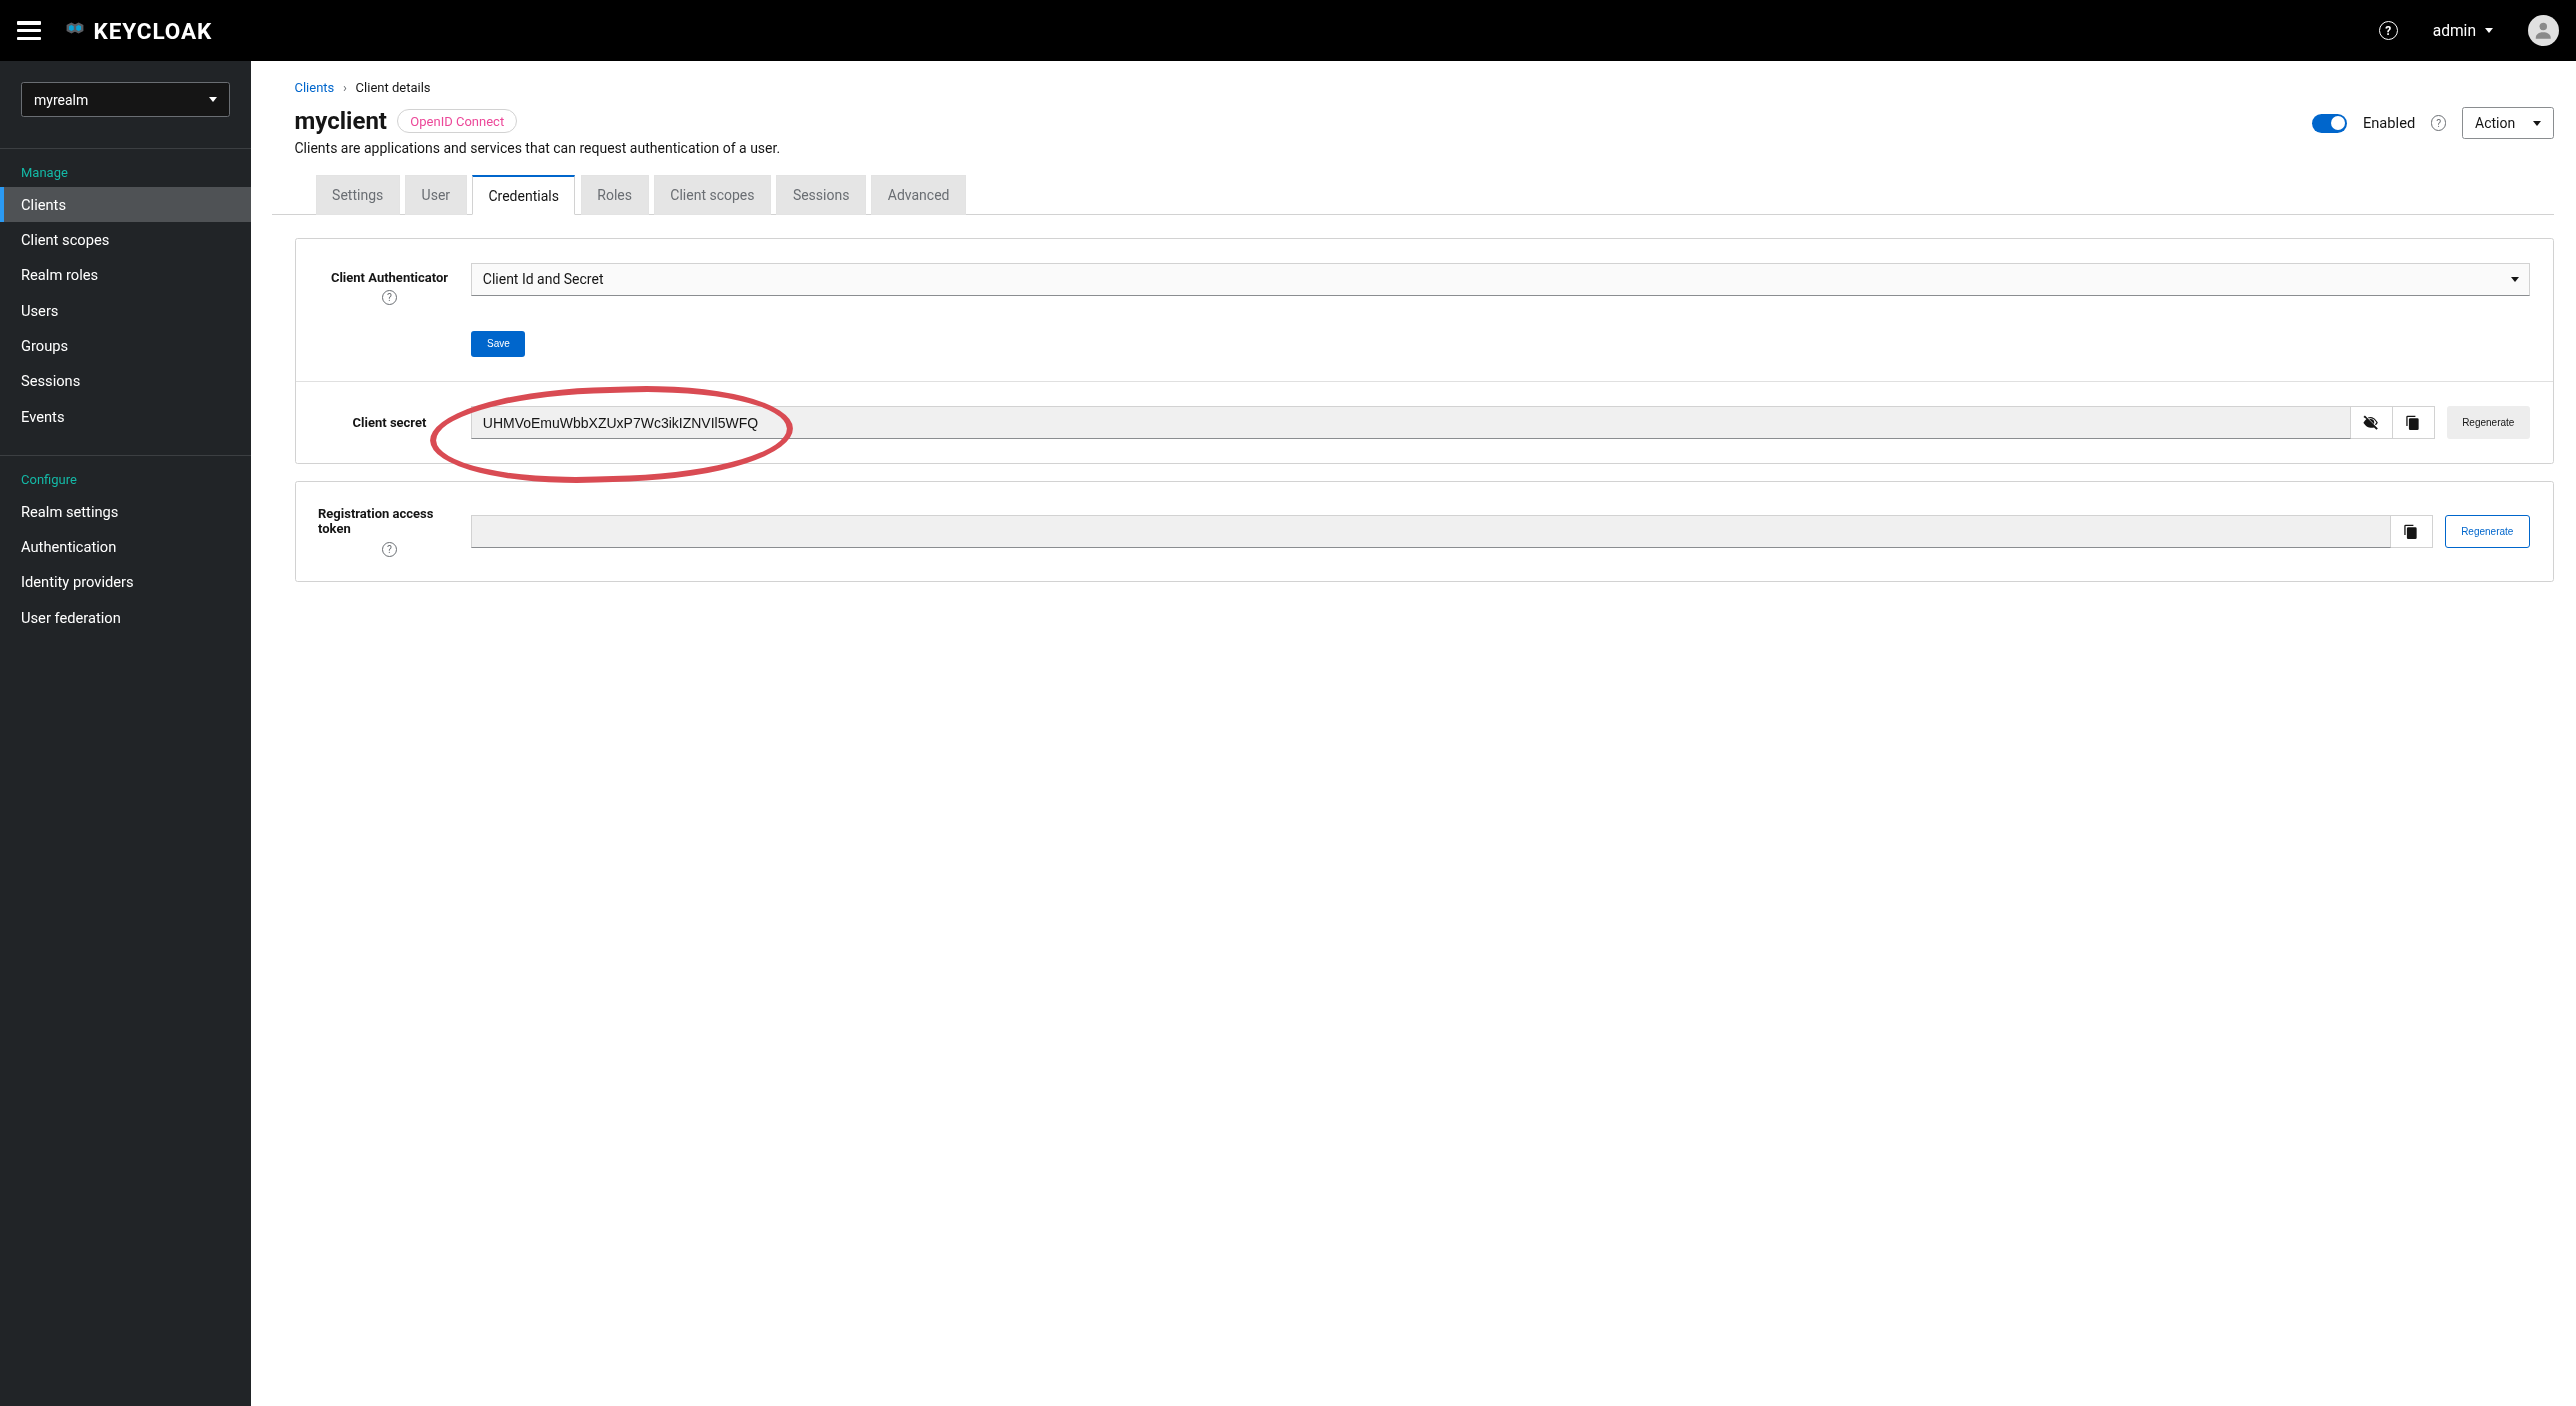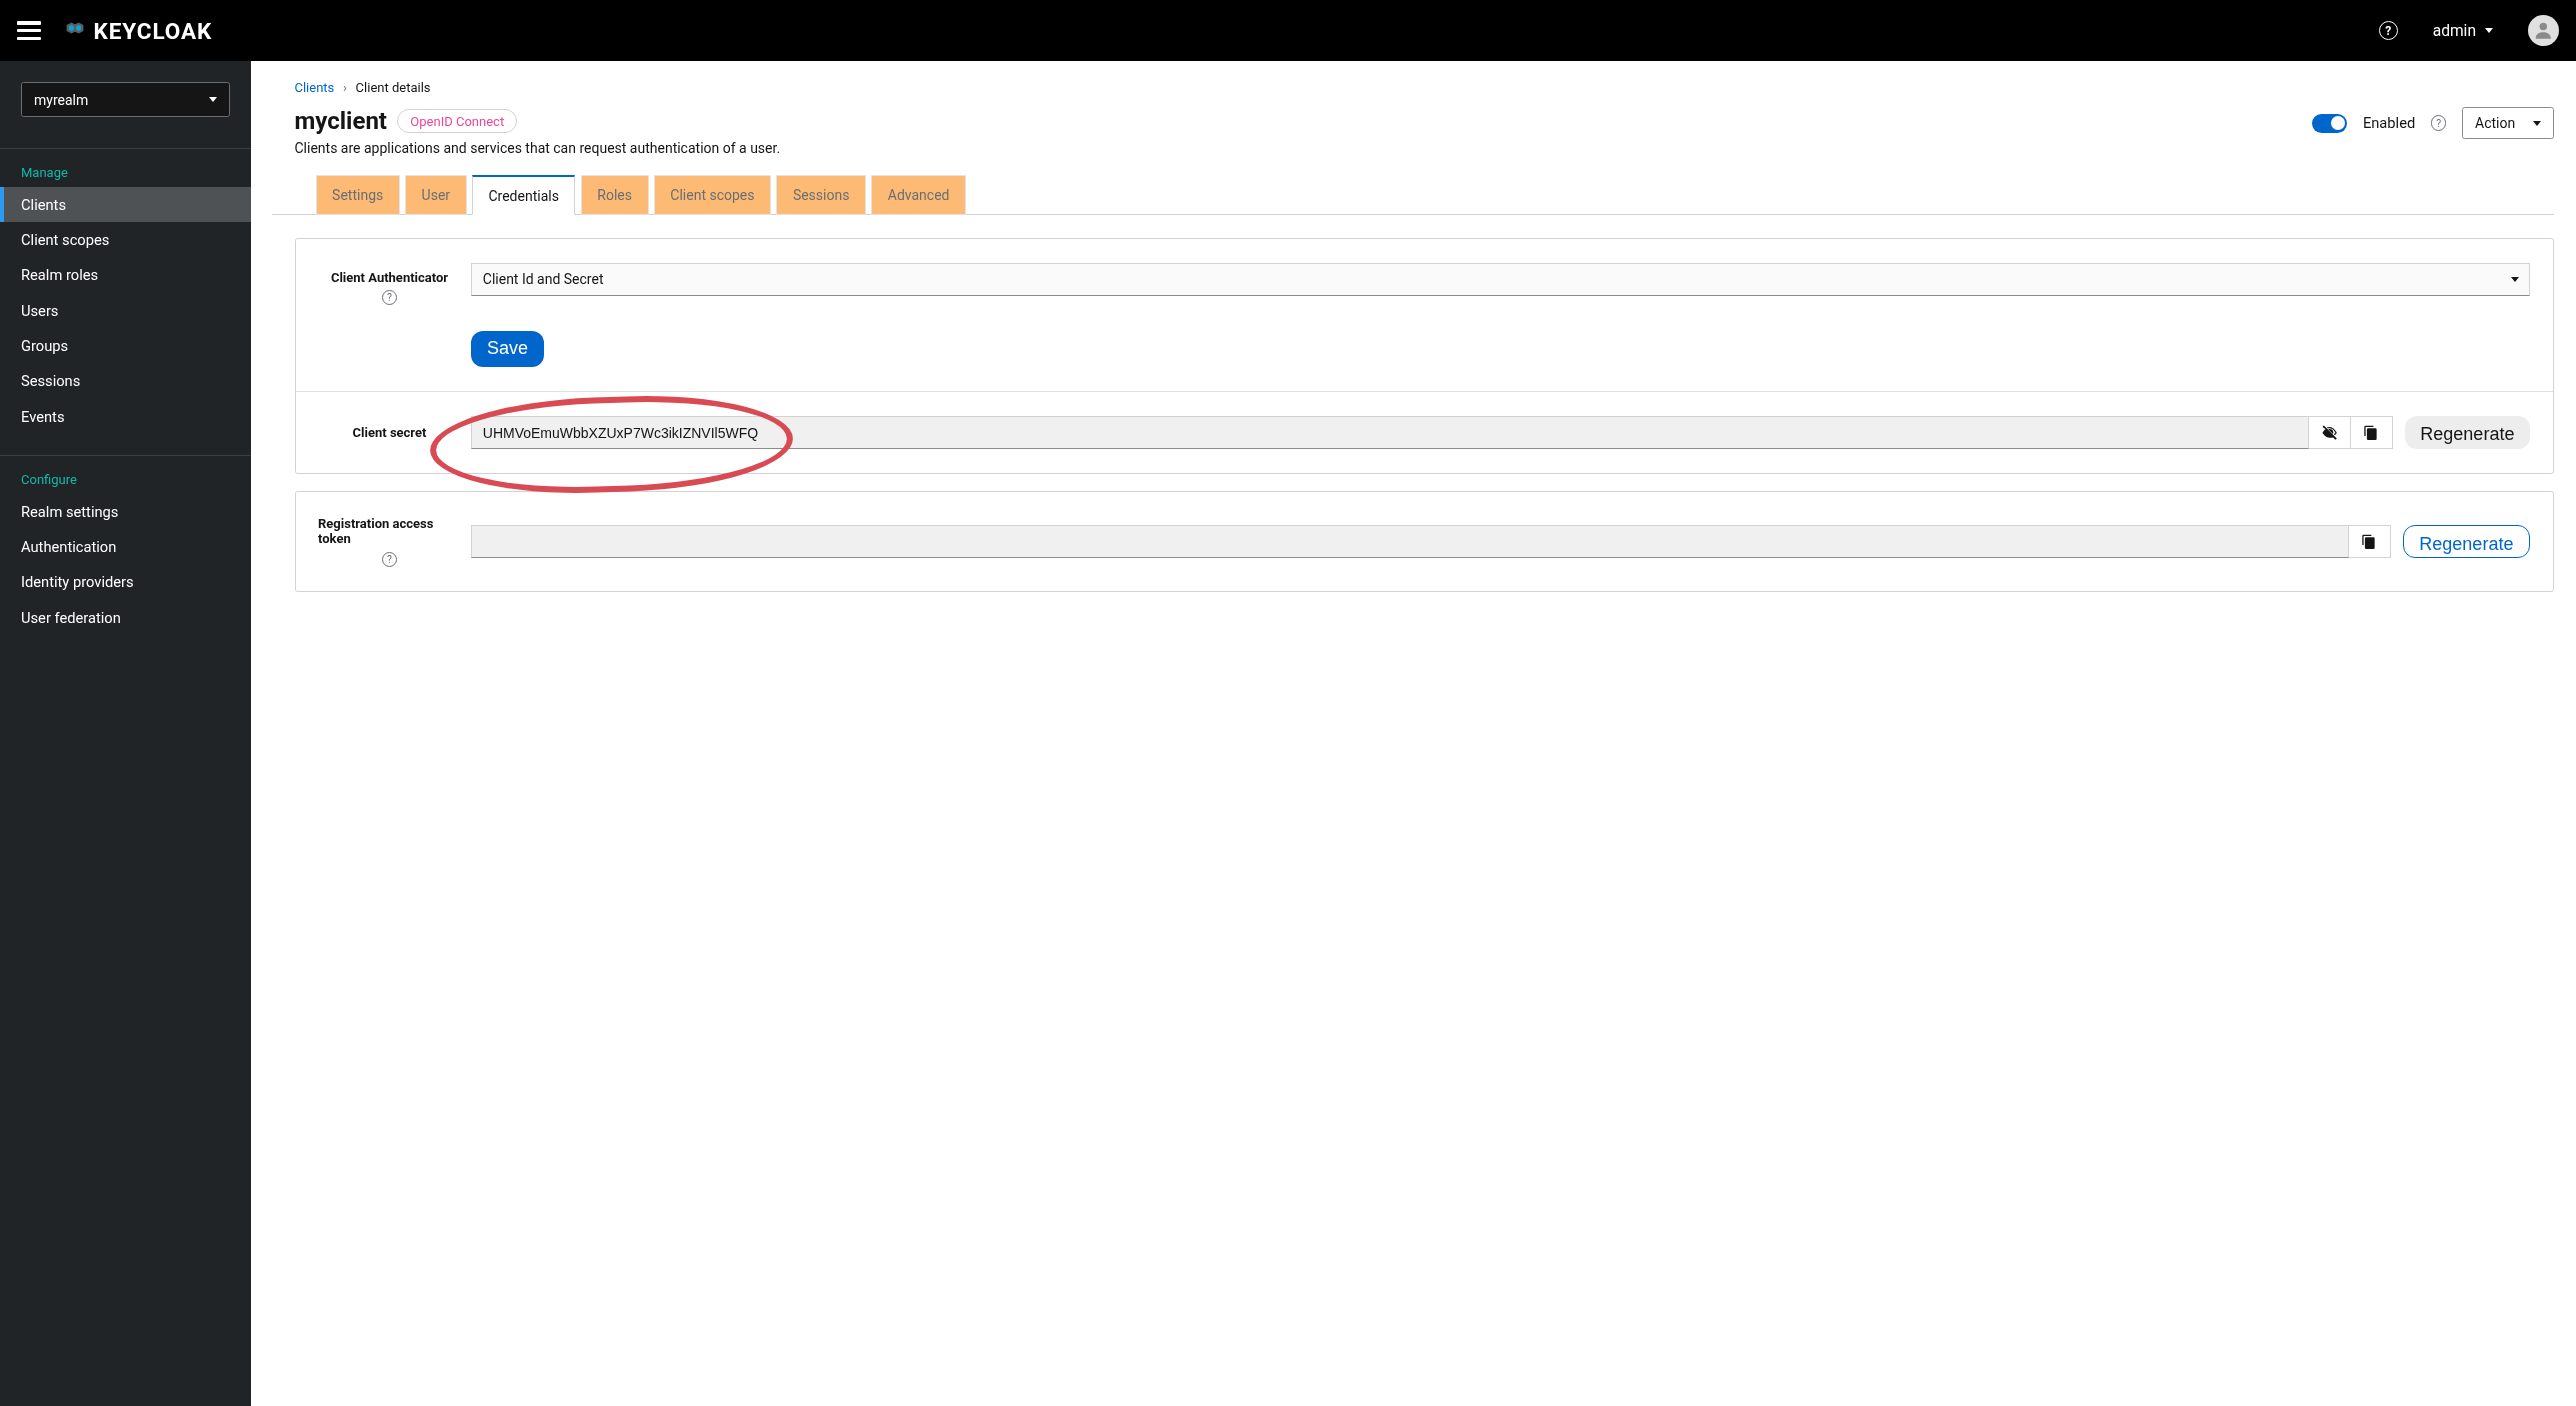--- a/index.html
+++ b/index.html
@@ -120,21 +120,21 @@
     display:flex; align-items:center; gap:17.3px;
     cursor:pointer;
     border-radius:2.6px;
     font-size:14px;
   }
 
   
   .tabs { display:flex; margin:19px 0 0 21px; }
   .tab {
     padding: 10.4px 15.6px;
-    background:#fdba74;
+    background:#e5e5e5;
     border:0.9px solid #e3e3e3;
     color:#6a6e73;
     font-size:14px;
     cursor:pointer;
   }
   .tab + .tab { margin-left: 5.2px; }
   .tab.active {
     background:#fff;
     color:#151515;
     border-top:2.6px solid #0066cc;
@@ -168,21 +168,21 @@
     border:0.9px solid #d2d2d2;
     border-bottom:0.9px solid #8a8d90;
     background:#fafafa;
     height:33px;
     display:flex; align-items:center; justify-content:space-between;
     padding:0 10.4px;
     font-size:14px;
     cursor:pointer;
   }
 
-  .btn { border:none; padding:7.8px 15.6px; font-size:18px; border-radius:12px; cursor:pointer; }
+  .btn { border:none; padding:7.8px 15.6px; font-size:10px; border-radius:3px; cursor:pointer; }
   .btn-primary { background:#0066cc; color:#fff; }
   .btn-secondary { background:#ededed; color:#151515; }
   .btn-outline { background:#fff; color:#0066cc; border:0.9px solid #0066cc; }
 
   .input-readonly {
     flex:1;
     border:0.9px solid #d2d2d2;
     border-bottom:0.9px solid #8a8d90;
     background:#f0f0f0;
     height:33px;

